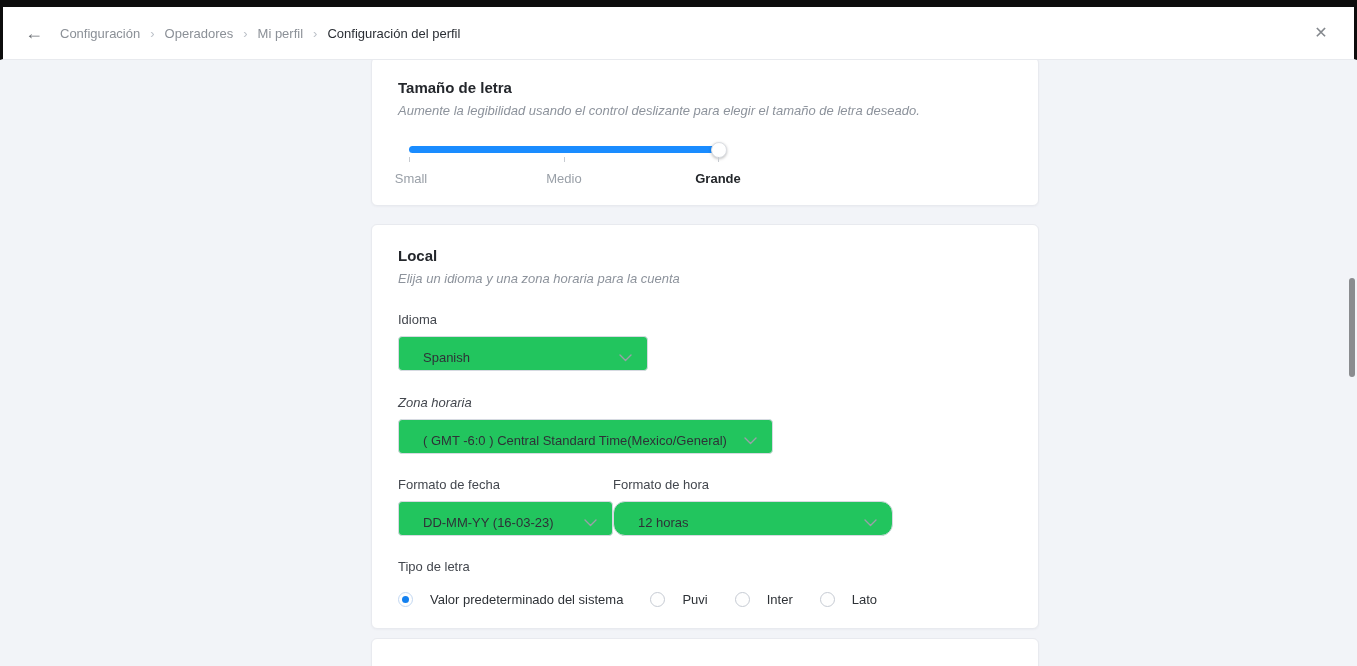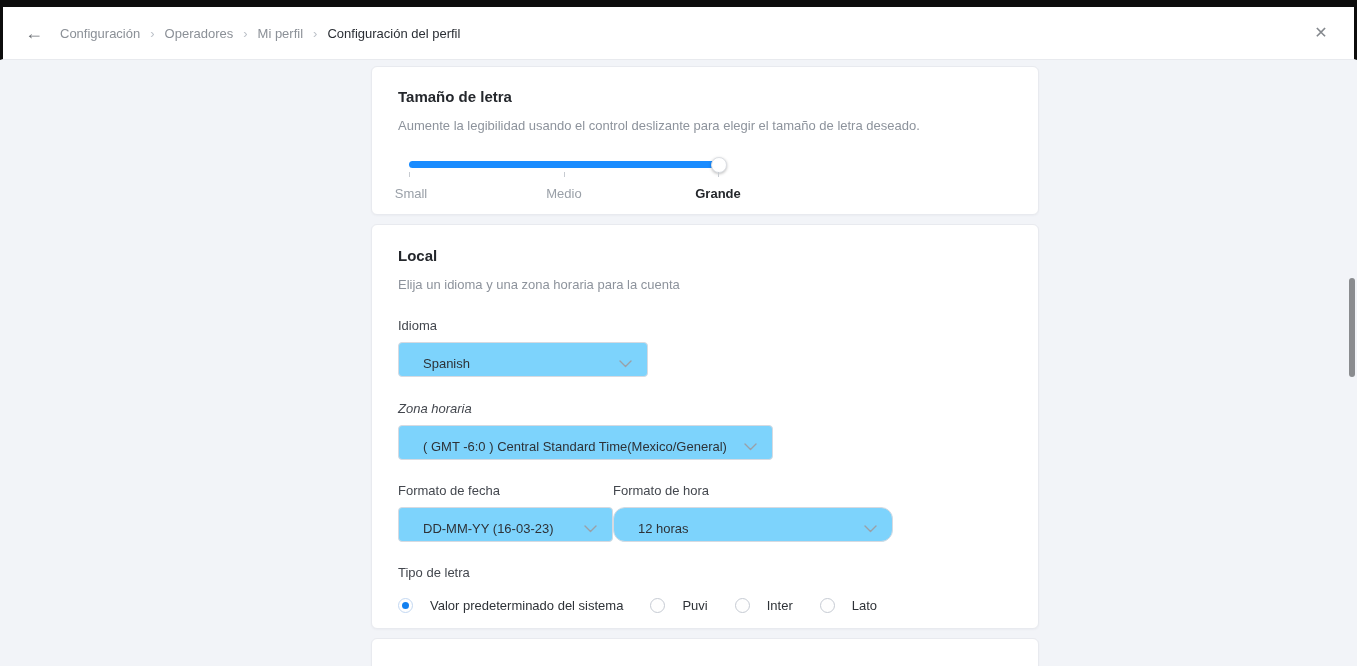--- a/index.html
+++ b/index.html
@@ -42,26 +42,26 @@
   }
 
   
   .card {
     position:absolute; left:371px; width:668px;
     background:#ffffff;
     border:1px solid #e8eaef;
     border-radius:6px;
     box-shadow:0 1px 2px rgba(40,50,70,0.04);
   }
-  .card-1 { top:66px; height:149px; padding:21px 26px; }
+  .card-1 { top:57px; height:149px; padding:21px 26px; }
   .card-2 { top:224px; height:405px; padding:22px 26px; }
   .card-3 { top:638px; height:60px; }
 
   .card-title { font-size:15px; font-weight:700; color:#24272c; }
-  .card-desc { font-size:13px; color:#8d939c; margin-top:13px; }
+  .card-desc { font-size:13px; color:#8d939c; margin-top:7px;font-style:italic; }
 
   
   .slider-wrap { position:relative; margin:28px 0 0 11px; width:310px; }
   .slider-track {
     position:relative; height:7px; border-radius:4px; background:#1a8cff;
   }
   .slider-thumb {
     position:absolute; right:-8px; top:50%; transform:translateY(-50%);
     width:16px; height:16px; border-radius:50%;
     background:#ffffff; border:1px solid #dcdfe4;
@@ -78,21 +78,21 @@
   .slider-label.selected { color:#24272b; font-weight:700; }
 
   
   .field-label { font-size:13px; color:#43474e; }
   .mt-26 { margin-top:26px; } .mt-24 { margin-top:24px;font-style:italic; } .mt-23 { margin-top:23px; }
   .select-box {
     margin-top:9px;
     height:35px;
     border:1px solid #d6dae1;
     border-radius:4px;
-    background:#7dd3fc;
+    background:#22c55e;
     display:flex; align-items:center; justify-content:space-between;
     padding:8px 15px 0 24px;
     font-size:13px; color:#2e3237;
     cursor:pointer;
   }
   .w-250 { width:250px; } .w-375 { width:375px; } .w-255 { width:215px; } .w-256 { width:280px;border-radius:12px; }
   .chevron { width:13px; height:8px; flex:0 0 auto; margin-left:10px; }
   .row { display:flex; }
   .col {}
 

